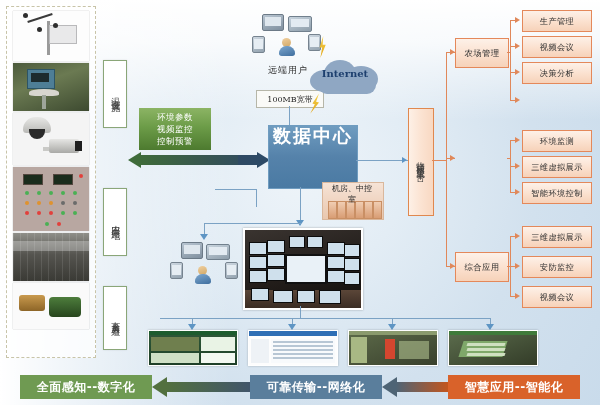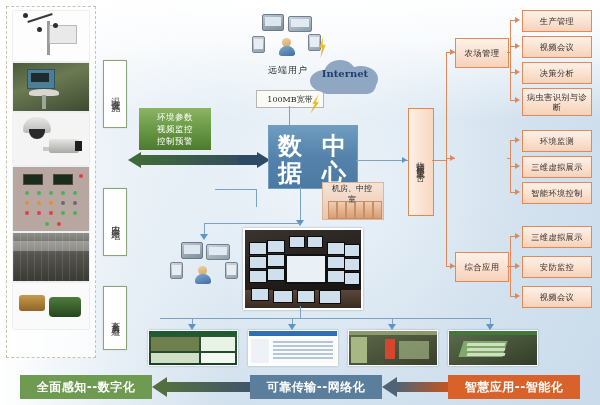--- a/index.html
+++ b/index.html
@@ -93,22 +93,22 @@
   #arrow-left .head{left:0;border-right:13px solid #3f6b3a;}
   #arrow-right-in{left:238px;top:152px;width:32px;}
   #arrow-right-in .shaft{left:0;right:11px;background:linear-gradient(90deg,#2f4a63,#2d4a66);}
   #arrow-right-in .head{right:0;border-left:13px solid #2d4a66;}
 
   
   #datacenter{
     position:absolute;left:268px;top:125px;width:88px;height:62px;
     background:linear-gradient(180deg,#6f9cc0 0%,#5582aa 50%,#4a7aa3 100%);
     border:1px solid #6f9cc0;
-    display:flex;align-items:flex-end;justify-content:center;
-    color:#ffffff;font-size:24px;font-weight:bold;line-height:1.15;text-align:center;
+    display:flex;align-items:flex-start;justify-content:center;
+    color:#ffffff;font-size:18px;font-weight:bold;line-height:1.15;text-align:center;
     letter-spacing:2px;
   }
 
   
   #iot-platform{
     position:absolute;left:408px;top:108px;width:24px;height:106px;
     background:linear-gradient(90deg,#fdf0e6 0%,#fbe3d2 50%,#f8d8c2 100%);
     border:1px solid #e0884f;
     writing-mode:vertical-rl;text-orientation:upright;
     display:flex;align-items:center;justify-content:center;
@@ -461,21 +461,20 @@
   <div class="oln olnh" style="left:510px;top:72px;width:8px;"></div>
   <div class="oln olnh" style="left:510px;top:100px;width:8px;"></div>
   <div class="atri atri-r" style="left:515px;top:16.5px;"></div>
   <div class="atri atri-r" style="left:515px;top:42.5px;"></div>
   <div class="atri atri-r" style="left:515px;top:68.5px;"></div>
   <div class="atri atri-r" style="left:515px;top:96.5px;"></div>
 
   <div class="obox" id="leaf-1">生产管理</div>
   <div class="obox" id="leaf-2">视频会议</div>
   <div class="obox" id="leaf-3">决策分析</div>
-  <div class="obox" id="leaf-4">病虫害识别与诊断</div>
 
   <div class="oln olnv" style="left:510px;top:140px;height:52px;"></div>
   <div class="oln olnh" style="left:507px;top:158px;width:4px;"></div>
   <div class="oln olnh" style="left:510px;top:140px;width:8px;"></div>
   <div class="oln olnh" style="left:510px;top:166px;width:8px;"></div>
   <div class="oln olnh" style="left:510px;top:192px;width:8px;"></div>
   <div class="atri atri-r" style="left:515px;top:136.5px;"></div>
   <div class="atri atri-r" style="left:515px;top:162.5px;"></div>
   <div class="atri atri-r" style="left:515px;top:188.5px;"></div>
 

